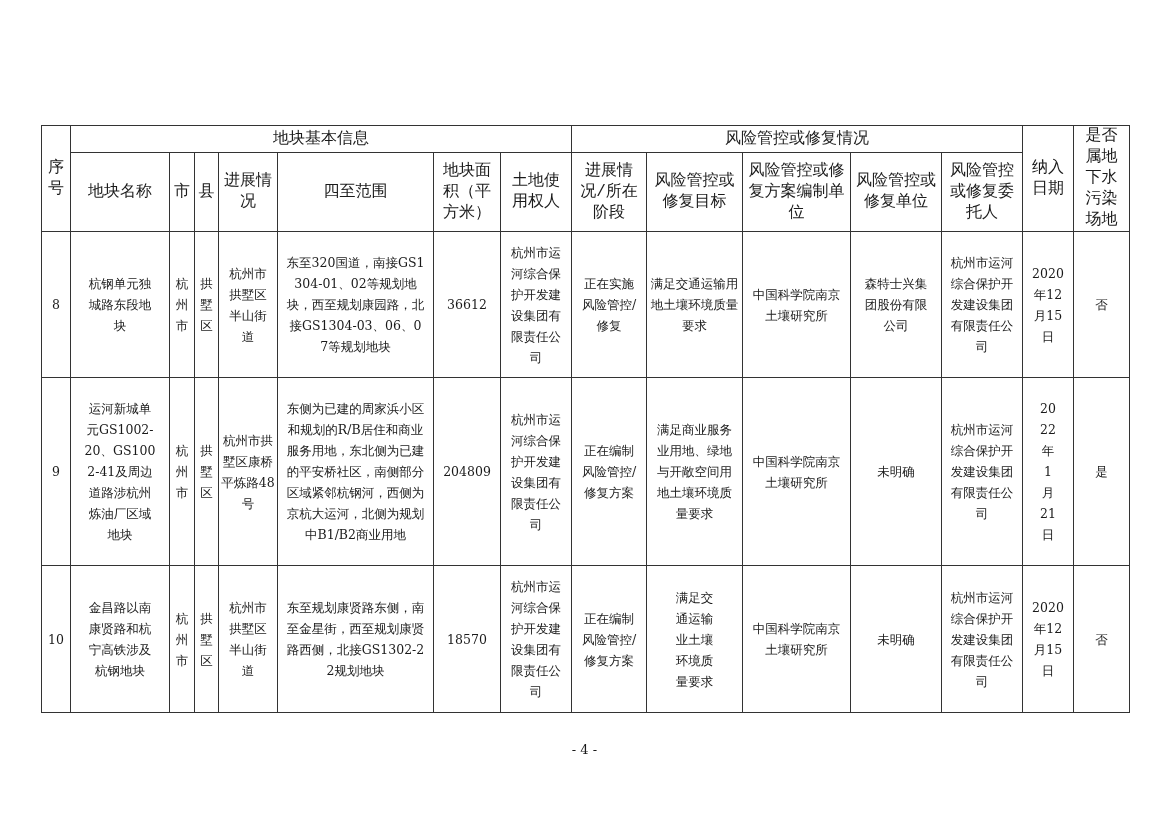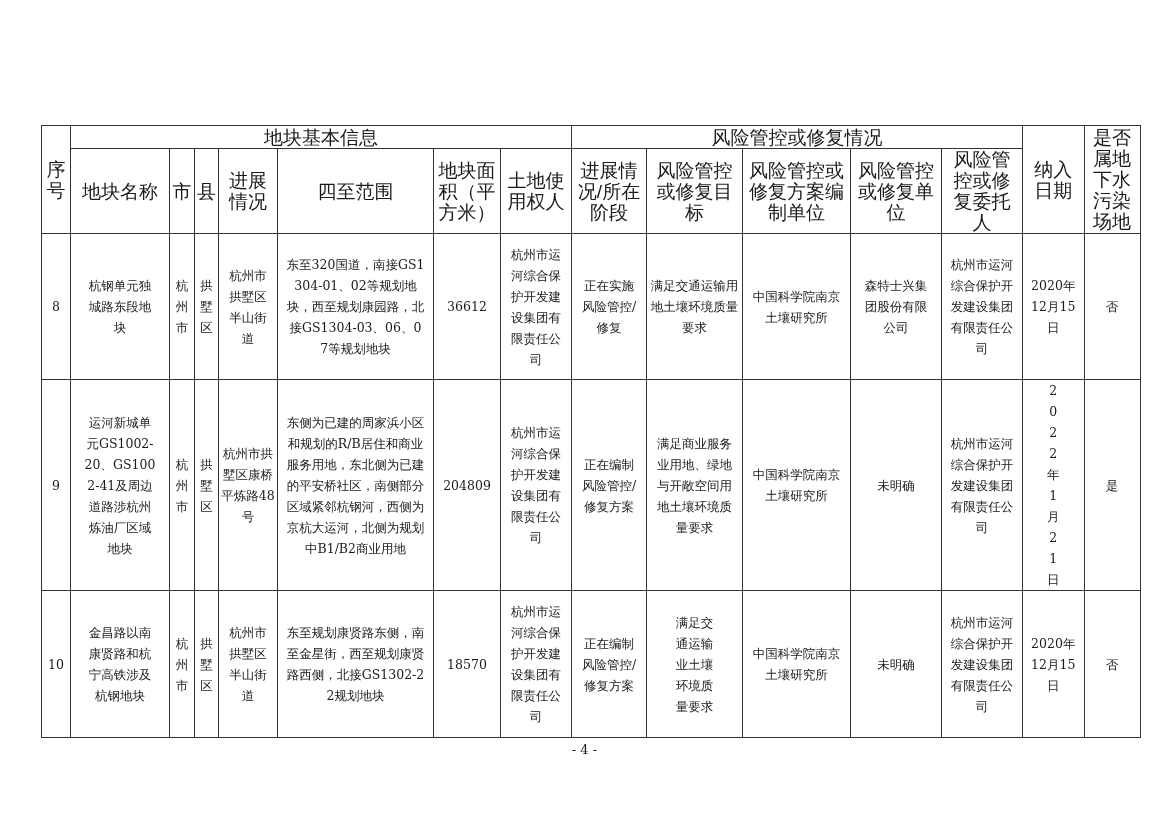--- a/index.html
+++ b/index.html
@@ -1,21 +1,21 @@
 <!DOCTYPE html>
 <html><head>
 <meta charset="utf-8">
 <style>
   html, body { margin:0; padding:0; background:#ffffff; }
   body { width:1169px; height:826px; position:relative; overflow:hidden;
          font-family:"DejaVu Serif","Liberation Serif",serif; color:#1a1a1a; }
   table { position:absolute; left:41px; top:125px; border-collapse:collapse; table-layout:fixed; }
   td, th { border:1px solid #333; text-align:center; vertical-align:middle; padding:0 4px;
            font-size:12.5px; line-height:21px; font-weight:normal; word-break:break-all; }
-  th { font-family:Liberation Sans, sans-serif; font-size:19px; line-height:21px; }
+  th { font-family:Liberation Mono, monospace; font-size:16px; line-height:21px; }
   .narrow { padding:0 2px; }
   .pageno { position:absolute; left:0; width:1169px; top:742px; text-align:center; font-size:13px; }
 </style>
 </head>
 <body>
 
 <table>
   <colgroup>
     <col style="width:29px">
       <col style="width:99px">
@@ -81,21 +81,21 @@
       <td class="narrow">拱墅区</td>
       <td style="padding:0 2px">杭州市拱墅区康桥平炼路48号</td>
       <td style="padding:0 8px">东侧为已建的周家浜小区和规划的R/B居住和商业服务用地，东北侧为已建的平安桥社区，南侧部分区域紧邻杭钢河，西侧为京杭大运河，北侧为规划中B1/B2商业用地</td>
       <td>204809</td>
       <td style="padding:0 10px">杭州市运河综合保护开发建设集团有限责任公司</td>
       <td style="padding:0 7px">正在编制风险管控/修复方案</td>
       <td style="padding:0 10px">满足商业服务业用地、绿地与开敞空间用地土壤环境质量要求</td>
       <td style="padding:0 8px">中国科学院南京土壤研究所</td>
       <td style="padding:0 8px">未明确</td>
       <td style="padding:0 8px">杭州市运河综合保护开发建设集团有限责任公司</td>
-      <td style="padding:0 24px">2022年1月21日</td>
+      <td style="padding:0 15px">2022年1月21日</td>
       <td>是</td>
     </tr>
     <tr style="height:147px">
       <td class="narrow">10</td>
       <td style="padding:0 12px">金昌路以南康贤路和杭宁高铁涉及杭钢地块</td>
       <td class="narrow">杭州市</td>
       <td class="narrow">拱墅区</td>
       <td style="padding:0 6px">杭州市拱墅区半山街道</td>
       <td style="padding:0 8px">东至规划康贤路东侧，南至金星街，西至规划康贤路西侧，北接GS1302-22规划地块</td>
       <td>18570</td>

